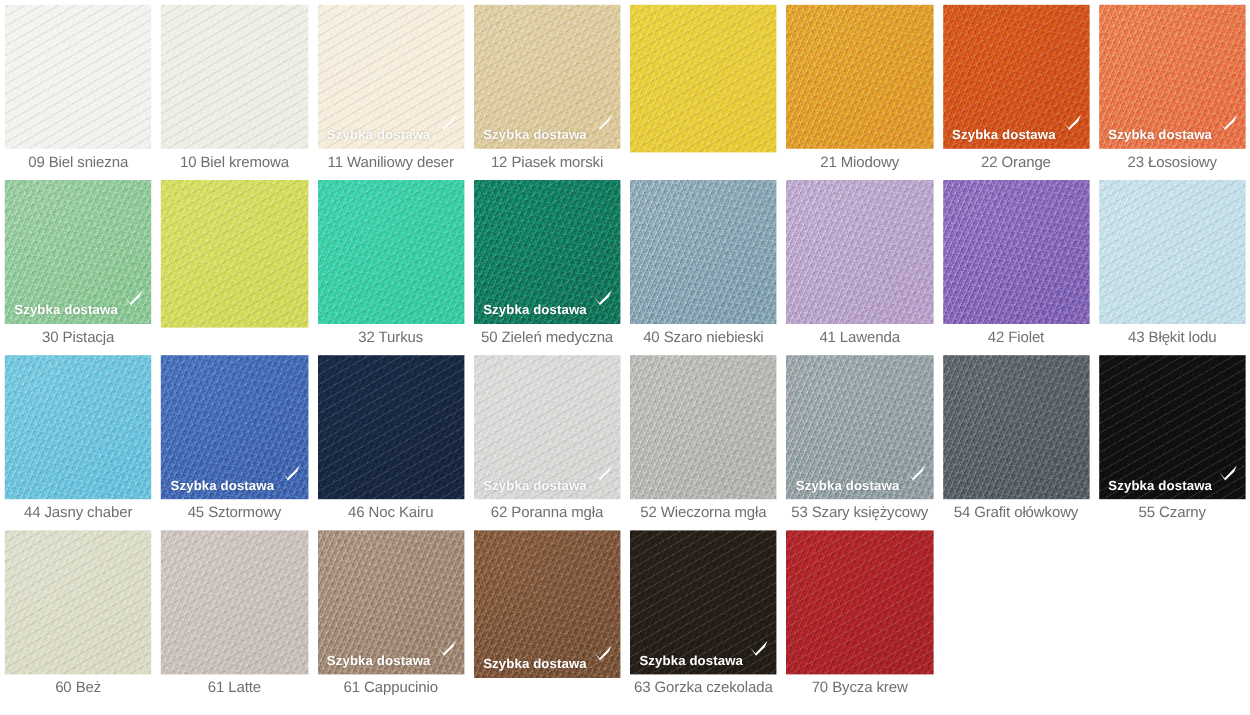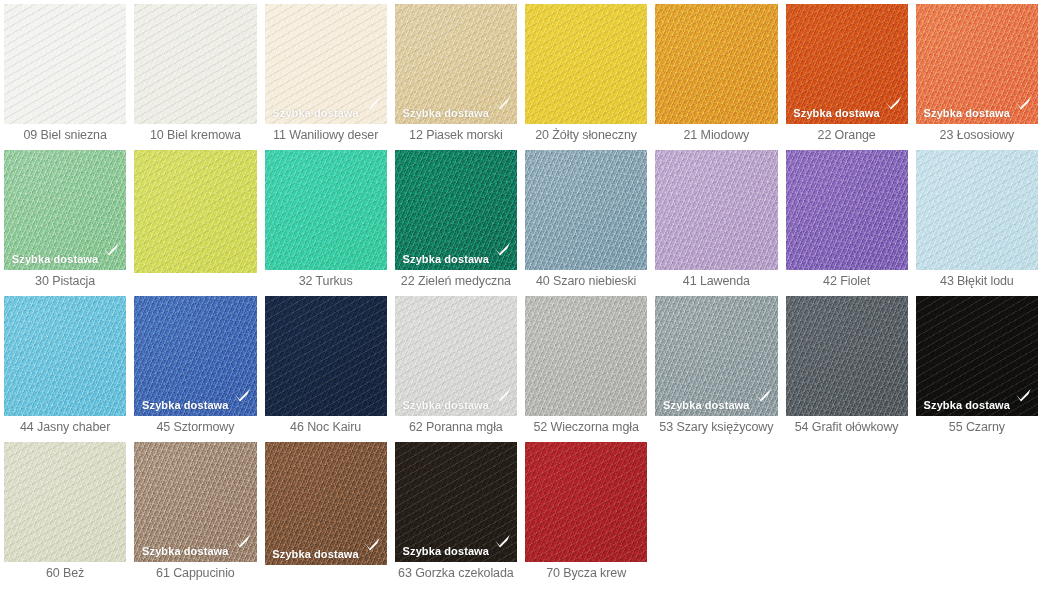--- a/index.html
+++ b/index.html
@@ -174,21 +174,20 @@
               </svg></span>
           </div>
         </div>
         <div class="swatch-label">12 Piasek morski</div>
       </div>
       <div class="swatch-cell">
         <div class="swatch-chip" style="background-color: rgb(232, 204, 58);">
           <div class="tex"></div>
           <div class="tex2"></div>
         </div>
-        <div class="swatch-label">20 Żółty słoneczny</div>
       </div>
       <div class="swatch-cell">
         <div class="swatch-chip" style="background-color: rgb(224, 155, 45);">
           <div class="tex"></div>
           <div class="tex2"></div>
         </div>
         <div class="swatch-label">21 Miodowy</div>
       </div>
       <div class="swatch-cell">
         <div class="swatch-chip" style="background-color: rgb(209, 81, 28);">
@@ -248,21 +247,21 @@
         <div class="swatch-chip" style="background-color: rgb(19, 119, 92);">
           <div class="tex"></div>
           <div class="tex2"></div>
           <div class="badge">
             <span class="badge-text">Szybka dostawa</span>
             <span class="check-icon"><svg width="17" height="14" viewBox="0 0 17 14">
                 <path d="M1.2 6.6 L5.6 11.6 L15.6 0.9 L13.4 6.2 L6.0 13.4 Z" fill="#ffffff" opacity="1"></path>
               </svg></span>
           </div>
         </div>
-        <div class="swatch-label">22 Zieleń medyczna</div>
+        <div class="swatch-label">50 Zieleń medyczna</div>
       </div>
       <div class="swatch-cell">
         <div class="swatch-chip" style="background-color: rgb(134, 164, 179);">
           <div class="tex"></div>
           <div class="tex2"></div>
         </div>
         <div class="swatch-label">40 Szaro niebieski</div>
       </div>
       <div class="swatch-cell">
         <div class="swatch-chip" style="background-color: rgb(185, 163, 203);">
@@ -368,20 +367,27 @@
         <div class="swatch-label">55 Czarny</div>
       </div>
     </div>
     <div class="swatch-row">
       <div class="swatch-cell">
         <div class="swatch-chip" style="background-color: rgb(219, 220, 198);">
           <div class="tex"></div>
           <div class="tex2"></div>
         </div>
         <div class="swatch-label">60 Beż</div>
+      </div>
+      <div class="swatch-cell">
+        <div class="swatch-chip" style="background-color: rgb(202, 192, 187);">
+          <div class="tex"></div>
+          <div class="tex2"></div>
+        </div>
+        <div class="swatch-label">61 Latte</div>
       </div>
       <div class="swatch-cell">
         <div class="swatch-chip" style="background-color: rgb(160, 136, 116);">
           <div class="tex"></div>
           <div class="tex2"></div>
           <div class="badge">
             <span class="badge-text">Szybka dostawa</span>
             <span class="check-icon"><svg width="17" height="14" viewBox="0 0 17 14">
                 <path d="M1.2 6.6 L5.6 11.6 L15.6 0.9 L13.4 6.2 L6.0 13.4 Z" fill="#ffffff" opacity="1"></path>
               </svg></span>

